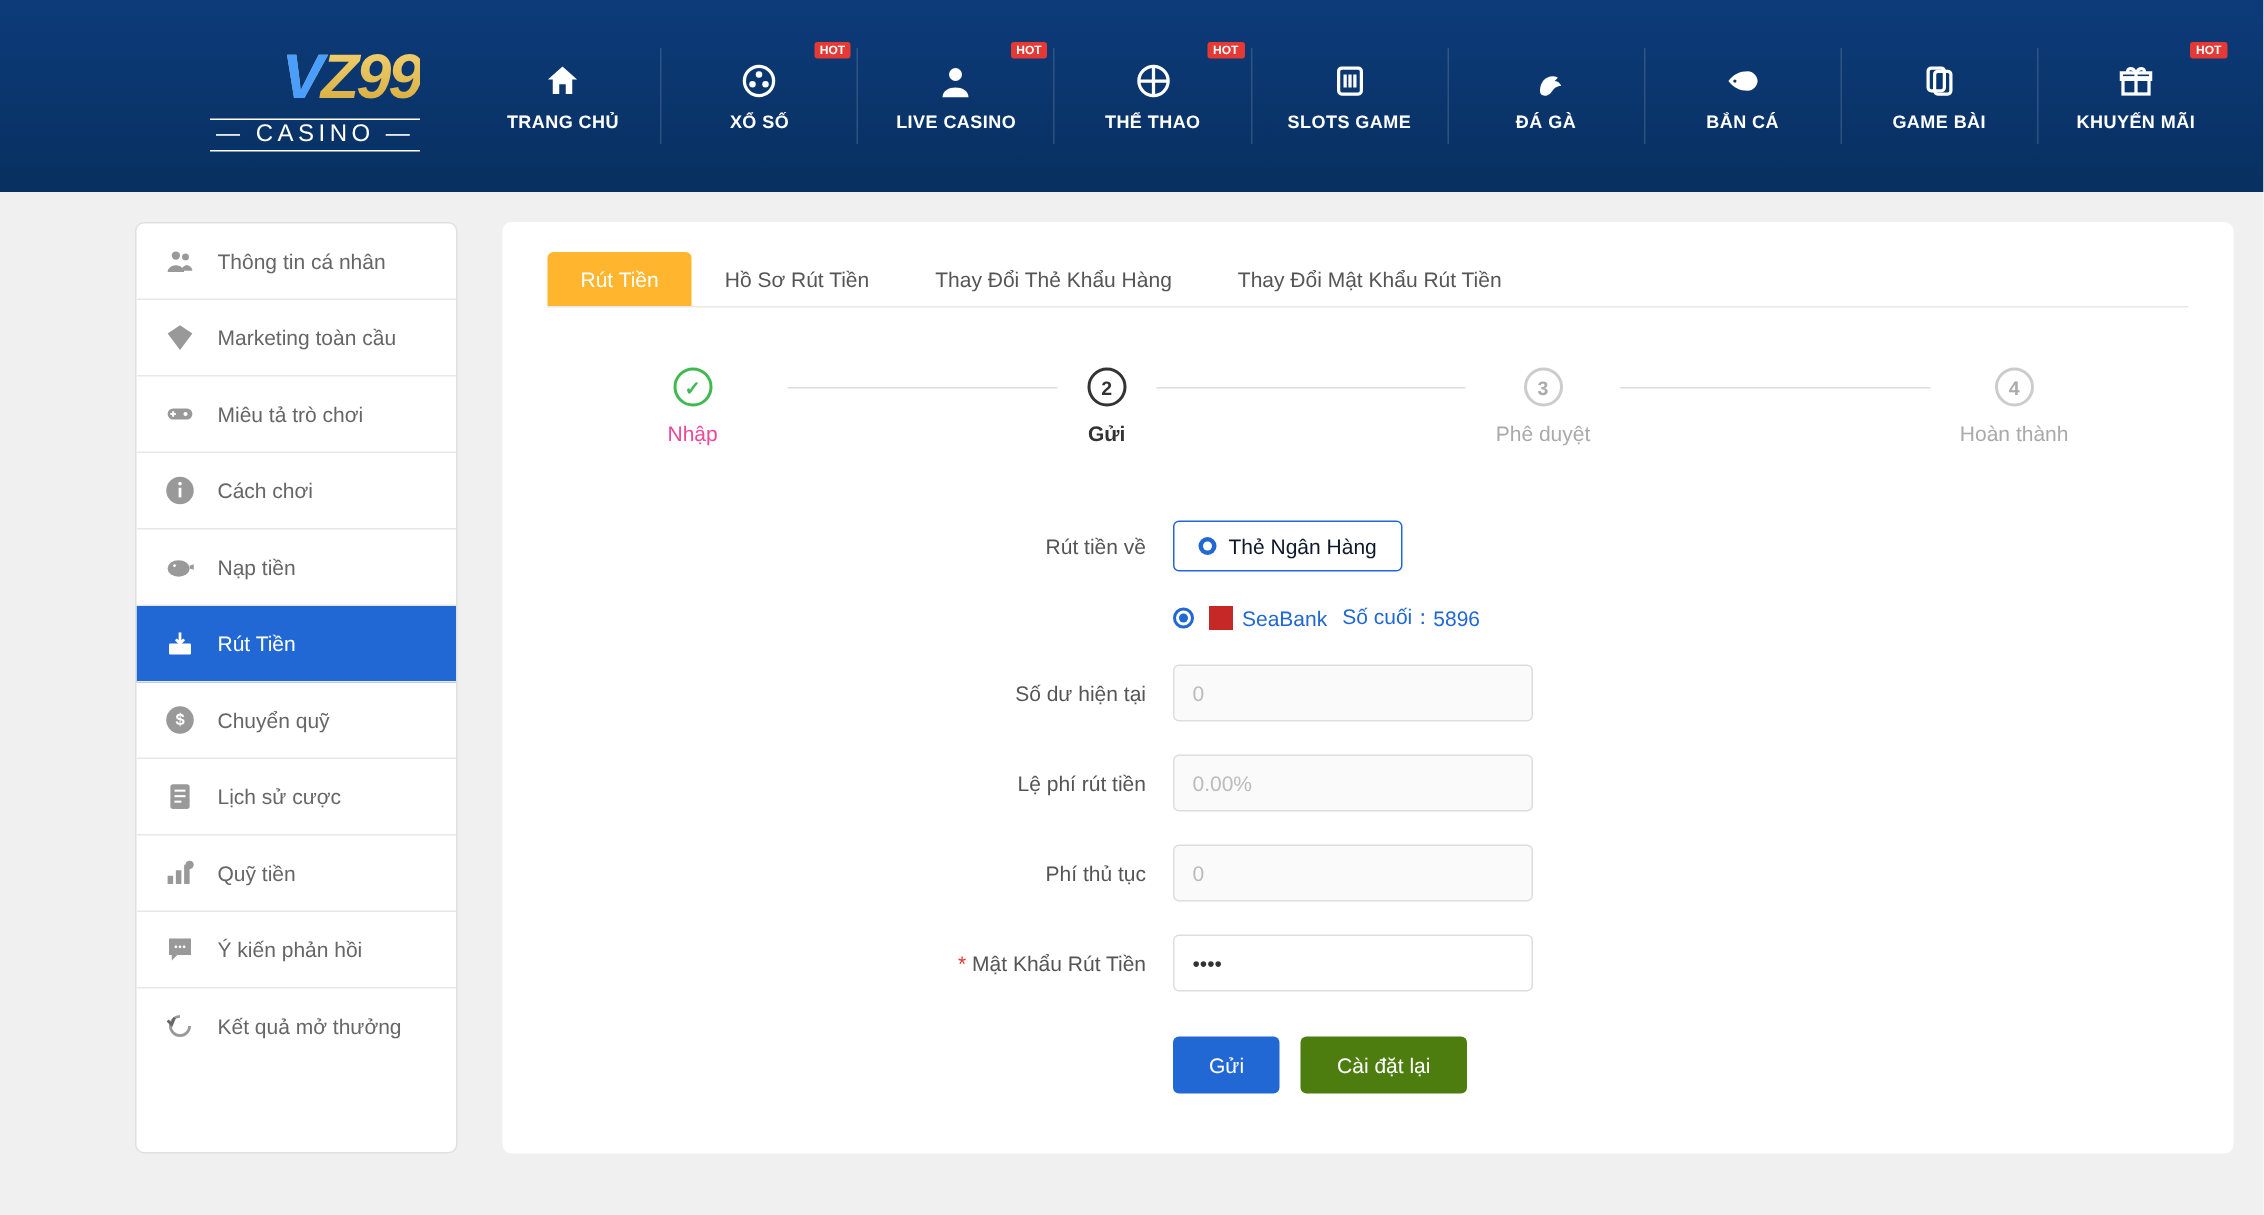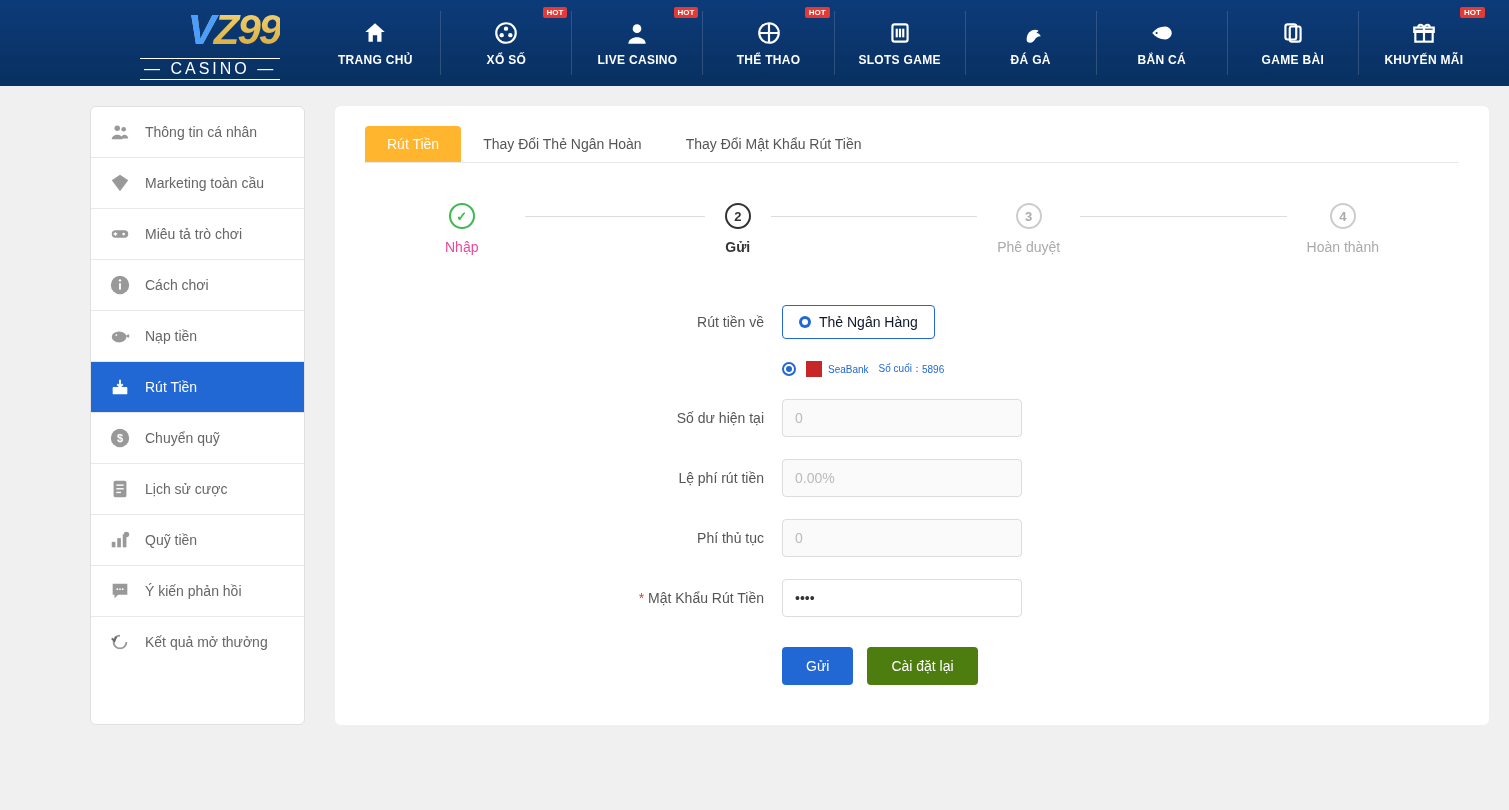--- a/index.html
+++ b/index.html
@@ -1,18 +1,18 @@
 <!DOCTYPE html>
 <html><head>
 <meta charset="utf-8">
 <style>
 * { margin: 0; padding: 0; box-sizing: border-box; }
 body { font-family: -apple-system, BlinkMacSystemFont, "Segoe UI", Arial, sans-serif; background: #f0f0f0; }
 
-.header { background: linear-gradient(180deg, #0d3b7a 0%, #083060 100%); height: 86px; display: flex; align-items: center; padding: 0 20px 0 140px; }
+.header { background: linear-gradient(180deg, #0d3b7a 0%, #083060 100%); height: 128px; display: flex; align-items: center; padding: 0 20px 0 140px; }
 .logo { display: flex; align-items: center; margin-right: 30px; }
 .logo-text { font-size: 42px; font-weight: 900; font-style: italic; background: linear-gradient(180deg, #f5d576 0%, #d4a83a 100%); -webkit-background-clip: text; -webkit-text-fill-color: transparent; letter-spacing: -2px; }
 .logo-v { color: #4a9eff; -webkit-text-fill-color: #4a9eff; }
 .logo-casino { font-size: 16px; color: #fff; letter-spacing: 3px; border-top: 1px solid #fff; border-bottom: 1px solid #fff; padding: 1px 4px; margin-top: 4px; }
 .logo-block { display: flex; flex-direction: column; align-items: flex-end; }
 
 .nav { display: flex; flex: 1; }
 .nav-item { flex: 1; text-align: center; color: #fff; padding: 8px 21px; border-left: 1px solid rgba(255,255,255,0.15); position: relative; cursor: pointer; }
 .nav-item:first-child { border-left: none; }
 .nav-icon { height: 28px; display: flex; align-items: center; justify-content: center; margin-bottom: 6px; }
@@ -49,21 +49,21 @@
 .form-row { display: flex; align-items: center; margin-bottom: 22px; }
 .form-label { width: 180px; text-align: right; padding-right: 18px; font-size: 14px; color: #555; }
 .form-label .req { color: #e53935; }
 .form-field { flex: 1; }
 .form-field input { width: 240px; height: 38px; border: 1px solid #ddd; border-radius: 4px; padding: 0 12px; font-size: 14px; color: #333; }
 .form-field input::placeholder { color: #bbb; }
 .bank-option { display: inline-flex; align-items: center; border: 1px solid #2268d4; border-radius: 4px; padding: 8px 16px; color: #0f172a; font-size: 14px; cursor: pointer; }
 .bank-option .radio-dot { width: 12px; height: 12px; border-radius: 50%; background: #2268d4; margin-right: 8px; position: relative; }
 .bank-option .radio-dot::after { content: ''; position: absolute; inset: 3px; background: #fff; border-radius: 50%; }
 
-.bank-line { display: flex; align-items: center; font-size: 10px; color: #2268d4; }
+.bank-line { display: flex; align-items: center; font-size: 14px; color: #2268d4; }
 .bank-line .radio-dot { width: 14px; height: 14px; border: 2px solid #2268d4; border-radius: 50%; margin-right: 10px; position: relative; }
 .bank-line .radio-dot::after { content: ''; position: absolute; inset: 2px; background: #2268d4; border-radius: 50%; }
 .bank-logo { width: 16px; height: 16px; background: #c62828; margin-right: 6px; display: inline-block; }
 .bank-last { margin-left: 10px; }
 
 .error-text { color: #e53935; font-size: 13px; margin-top: 6px; }
 
 .form-actions { margin-left: 180px; display: flex; gap: 14px; margin-top: 30px; }
 .btn { height: 38px; padding: 0 24px; border: none; border-radius: 4px; font-size: 14px; cursor: pointer; }
 .btn-primary { background: #2268d4; color: #fff; }
@@ -256,21 +256,22 @@
           <path d="M12 4a8 8 0 108 8h-2a6 6 0 11-6-6V4z"></path>
           <path d="M3 8l3 3 2-5" fill="none" stroke="currentColor" stroke-width="2"></path>
         </svg>
         <span>Kết quả mở thưởng</span>
       </div>
     </div>
 
   <div class="main">
     <div class="tabs" id="tabs">
         <div class="tab active">Rút Tiền</div>
-        <div class="tab">Thay Đổi Thẻ Ngân Hoàn</div>
+        <div class="tab">Hồ Sơ Rút Tiền</div>
+        <div class="tab">Thay Đổi Thẻ Khẩu Hàng</div>
         <div class="tab">Thay Đổi Mật Khẩu Rút Tiền</div>
       </div>
 
     <div class="steps">
       <div class="step-line"></div>
       <div id="steps-inner" style="display:contents"><div class="step done">
             <div class="step-circle">✓</div>
             <div class="step-label">Nhập</div>
           </div><div class="step current">
             <div class="step-circle">2</div>

